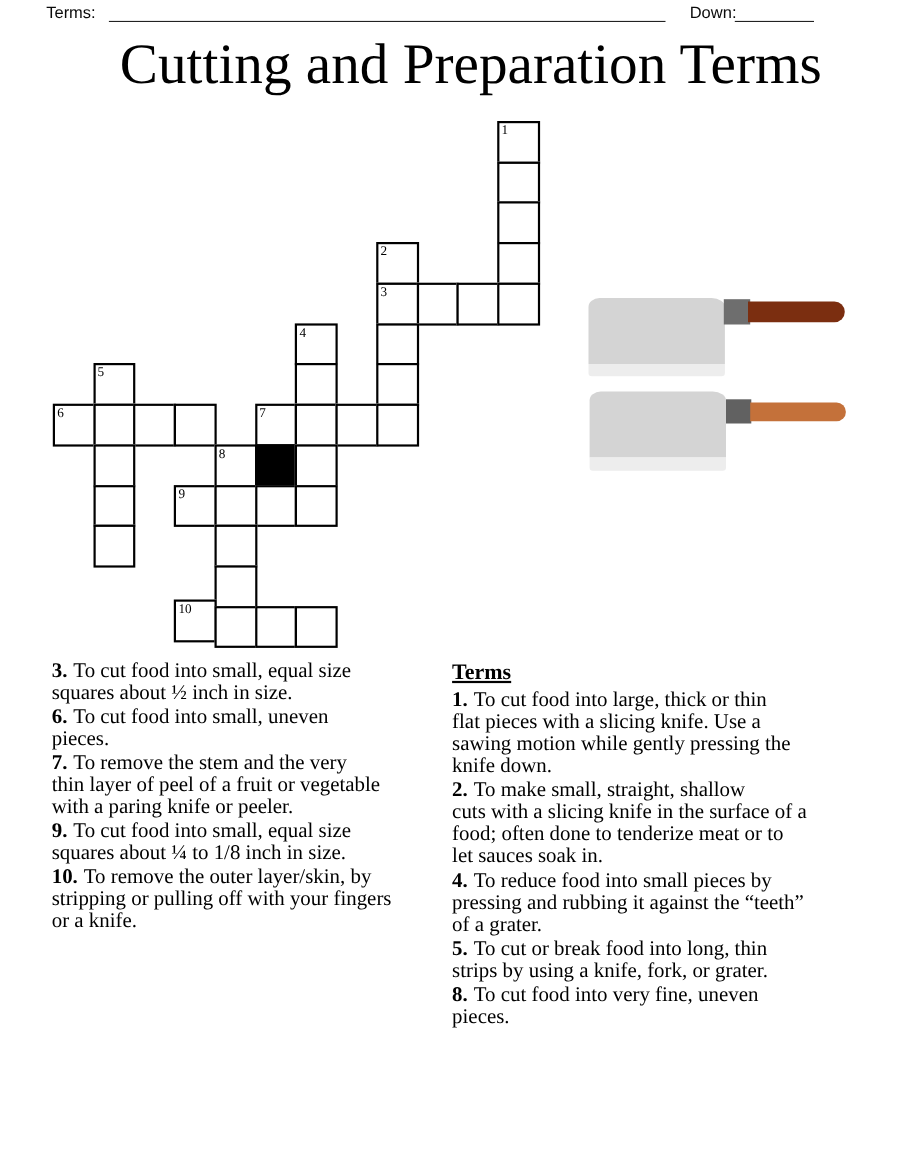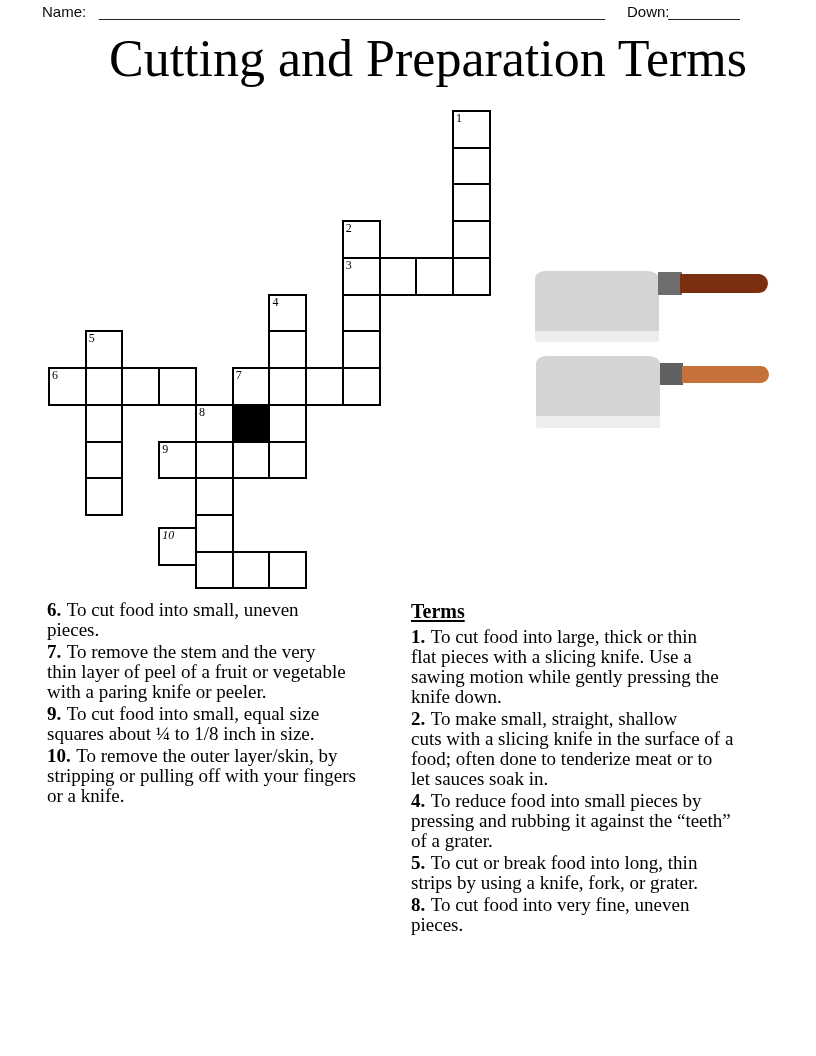--- a/index.html
+++ b/index.html
@@ -46,21 +46,21 @@
   .clues-h { font-size:20px; line-height:22px; font-weight:bold; text-decoration:underline;
              text-decoration-thickness:2px; text-underline-offset:2px; margin-bottom:5px; }
   .clue { font-size:19px; line-height:20px; margin-bottom:2px; white-space:nowrap; }
   .clue b { padding-right:1px; }
 </style>
 </head>
 <body>
 
 <div class="page">
 
-  <span class="hdr-label name-label">Name:</span>
+  <span class="hdr-label name-label">Terms:</span>
   <span class="write-line name-line"></span>
   <span class="hdr-label date-label">Down:</span>
   <span class="write-line date-line"></span>
 
   <div class="title">Cutting and Preparation Terms</div>
 
   <div class="grid">
       <div class="cell" style="left: 404.03px; top: 0px;">
         <span class="cellnum">1</span>
       </div>
@@ -106,21 +106,21 @@
       <div class="cell" style="left: 36.73px; top: 330.57px;"></div>
       <div class="cell" style="left: 110.19px; top: 330.57px;">
         <span class="cellnum">9</span>
       </div>
       <div class="cell" style="left: 146.92px; top: 330.57px;"></div>
       <div class="cell" style="left: 183.65px; top: 330.57px;"></div>
       <div class="cell" style="left: 220.38px; top: 330.57px;"></div>
       <div class="cell" style="left: 36.73px; top: 367.3px;"></div>
       <div class="cell" style="left: 146.92px; top: 367.3px;"></div>
       <div class="cell" style="left: 146.92px; top: 404.03px;"></div>
-      <div class="cell" style="left: 110.19px; top: 417px; font-style: italic;">
+      <div class="cell" style="left: 110.19px; top: 435px;">
         <span class="cellnum">10</span>
       </div>
       <div class="cell" style="left: 146.92px; top: 440.76px;"></div>
       <div class="cell" style="left: 183.65px; top: 440.76px;"></div>
       <div class="cell" style="left: 220.38px; top: 440.76px;"></div>
     </div>
 
   <div class="cleaver cleaver1">
     <div class="blade" style="background: rgb(212, 212, 212);"></div>
     <div class="edge" style="background: rgb(237, 237, 237);"></div>
@@ -129,20 +129,21 @@
   </div>
   <div class="cleaver cleaver2">
     <div class="blade" style="background: rgb(212, 212, 212);"></div>
     <div class="edge" style="background: rgb(237, 237, 237);"></div>
     <div class="bolster" style="background: rgb(97, 97, 97);"></div>
     <div class="handle" style="background: rgb(196, 113, 58);"></div>
   </div>
 
   <div class="clues-col across-col">
     <div>
+        <p class="clue"><b>3.</b> To cut food into small, equal size<br>squares about ½ inch in size.</p>
         <p class="clue"><b>6.</b> To cut food into small, uneven<br>pieces.</p>
         <p class="clue"><b>7.</b> To remove the stem and the very<br>thin layer of peel of a fruit or vegetable<br>with a paring knife or peeler.</p>
         <p class="clue"><b>9.</b> To cut food into small, equal size<br>squares about ¼ to 1/8 inch in size.</p>
         <p class="clue"><b>10.</b> To remove the outer layer/skin, by<br>stripping or pulling off with your fingers<br>or a knife.</p>
       </div>
   </div>
 
   <div class="clues-col down-col">
     <div class="clues-h">Terms</div>
     <div>

